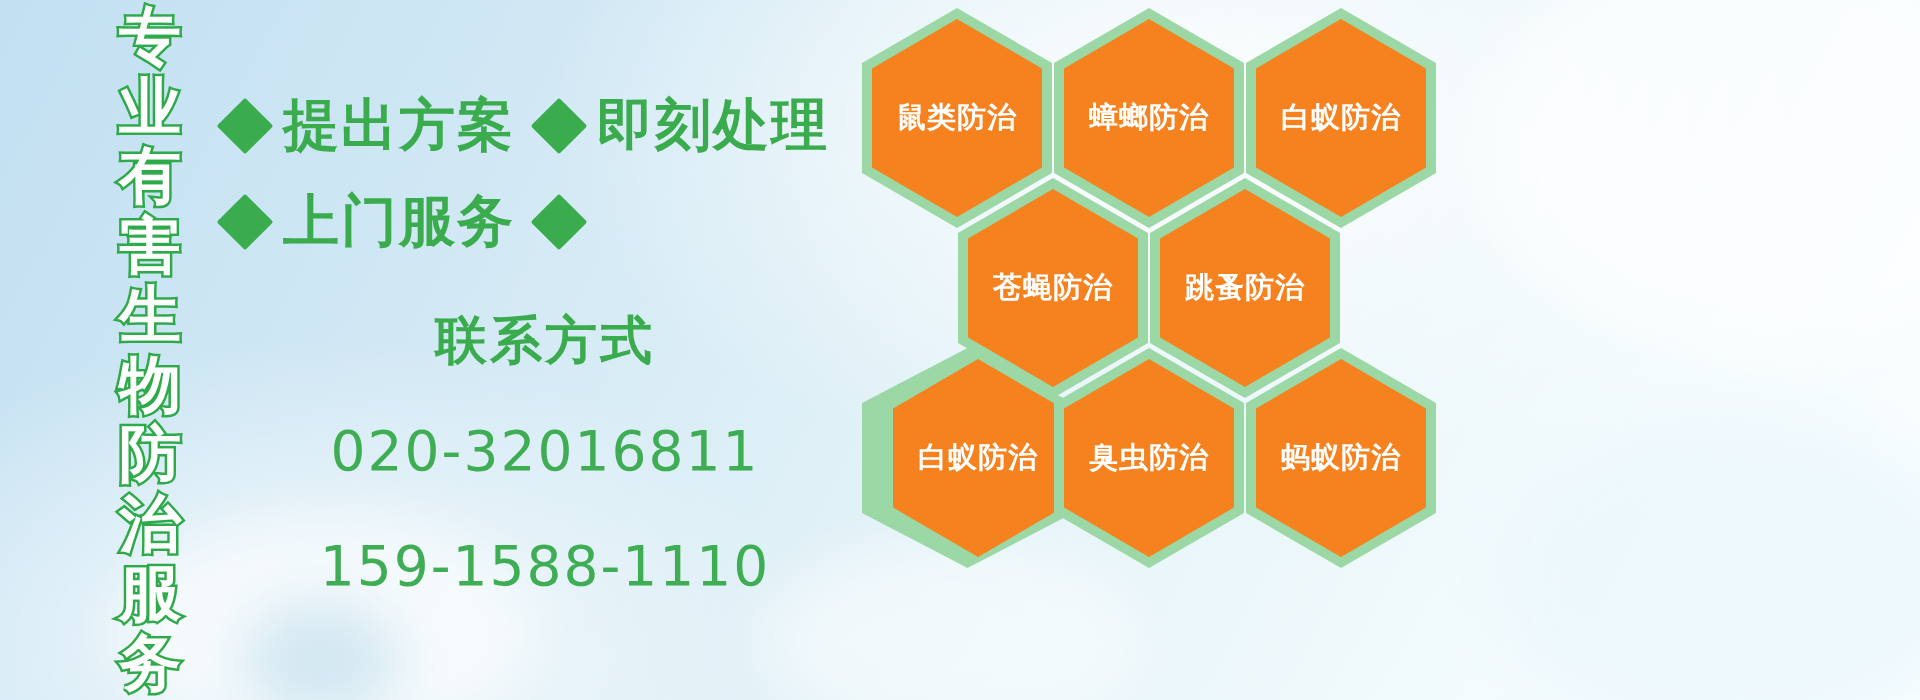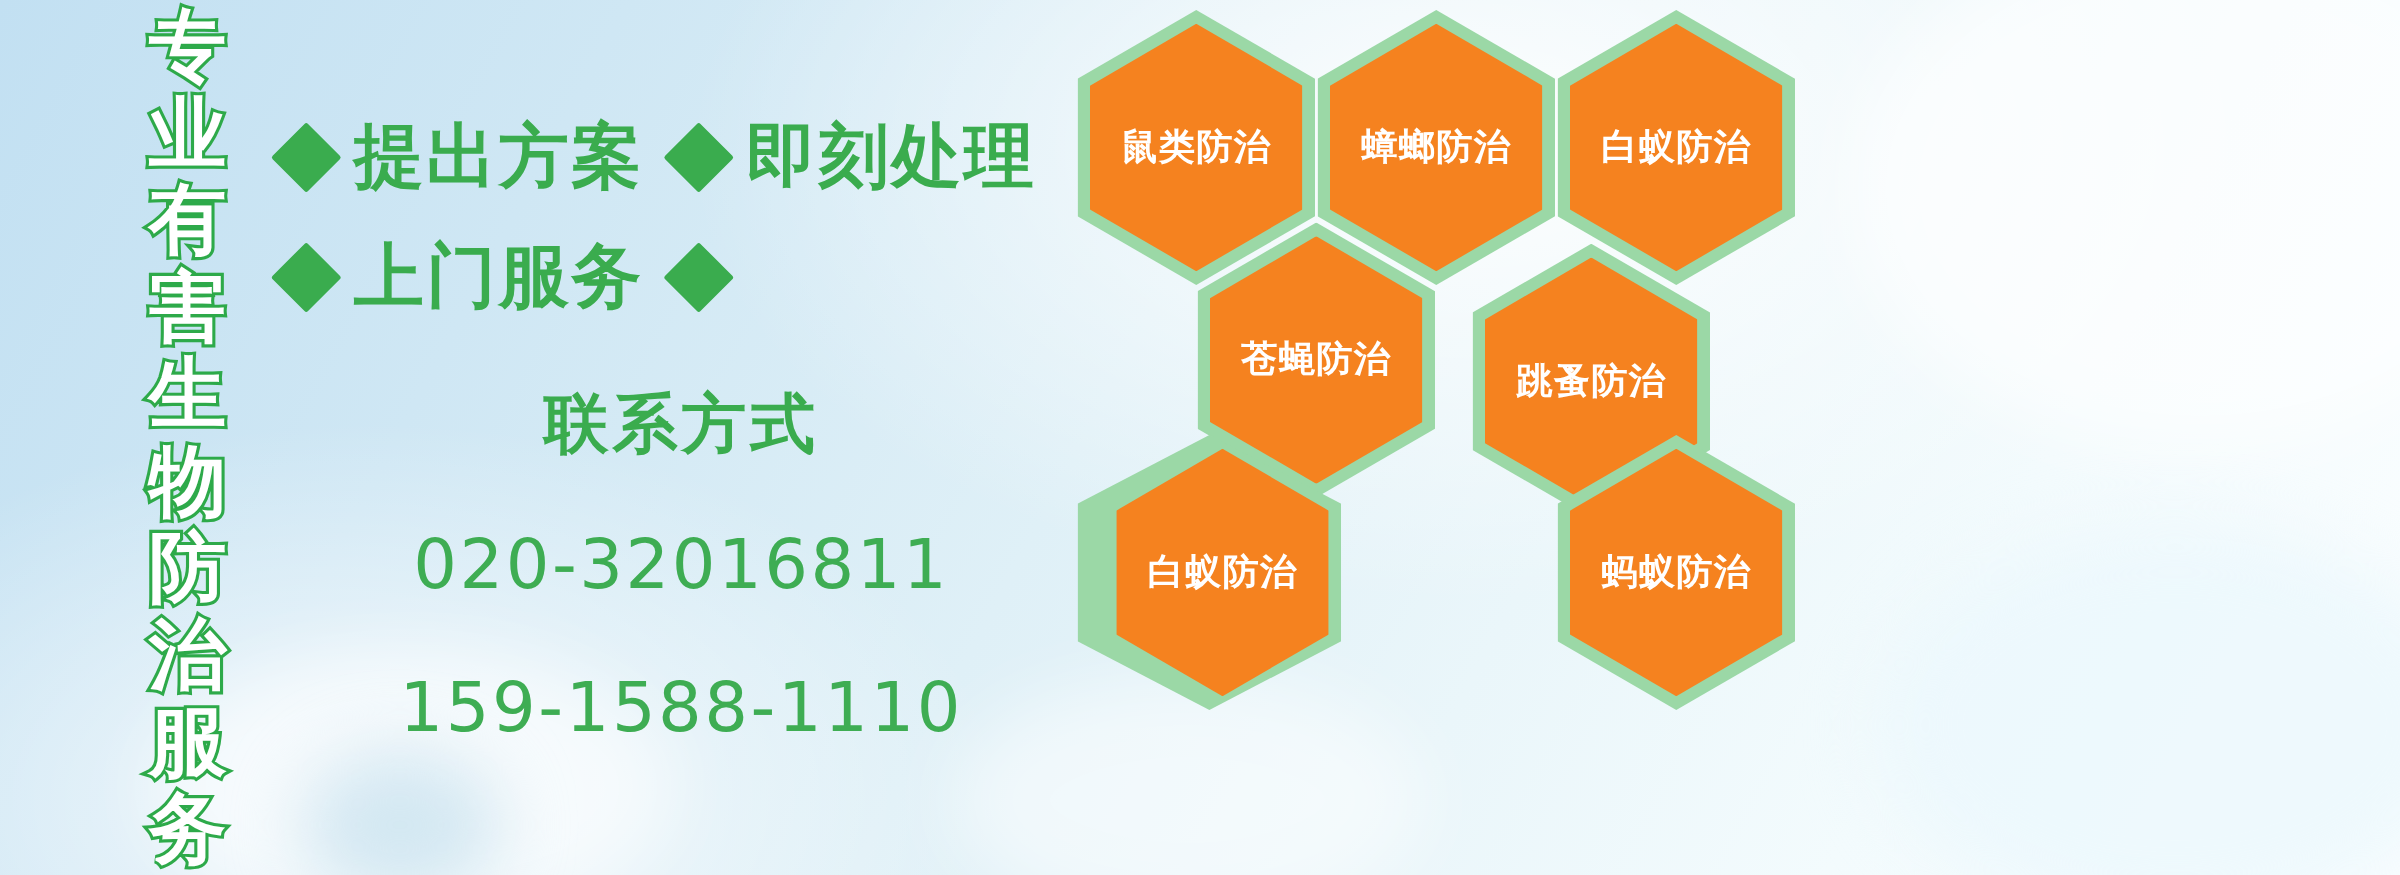--- a/index.html
+++ b/index.html
@@ -223,32 +223,37 @@
         <span class="hex-label">白蚁防治</span>
       </div>
     </div>
 
     <div class="hex" style="left:102px; top:178px;">
       <div class="hex-inner">
         <span class="hex-label">苍蝇防治</span>
       </div>
     </div>
 
-    <div class="hex" style="left:294px; top:195px;margin-left:28px;">
+    <div class="hex" style="left:294px; top:178px;">
       <div class="hex-inner">
         <span class="hex-label">跳蚤防治</span>
       </div>
     </div>
 
     <div class="hex" style="left:6px;   top:348px;padding-left:21px;">
       <div class="hex-inner">
         <span class="hex-label">白蚁防治</span>
       </div>
     </div>
 
+    <div class="hex" style="left:198px; top:348px;">
+      <div class="hex-inner">
+        <span class="hex-label">臭虫防治</span>
+      </div>
+    </div>
 
     <div class="hex" style="left:390px; top:348px;">
       <div class="hex-inner">
         <span class="hex-label">蚂蚁防治</span>
       </div>
     </div>
 
   </div>
 
 </div>

